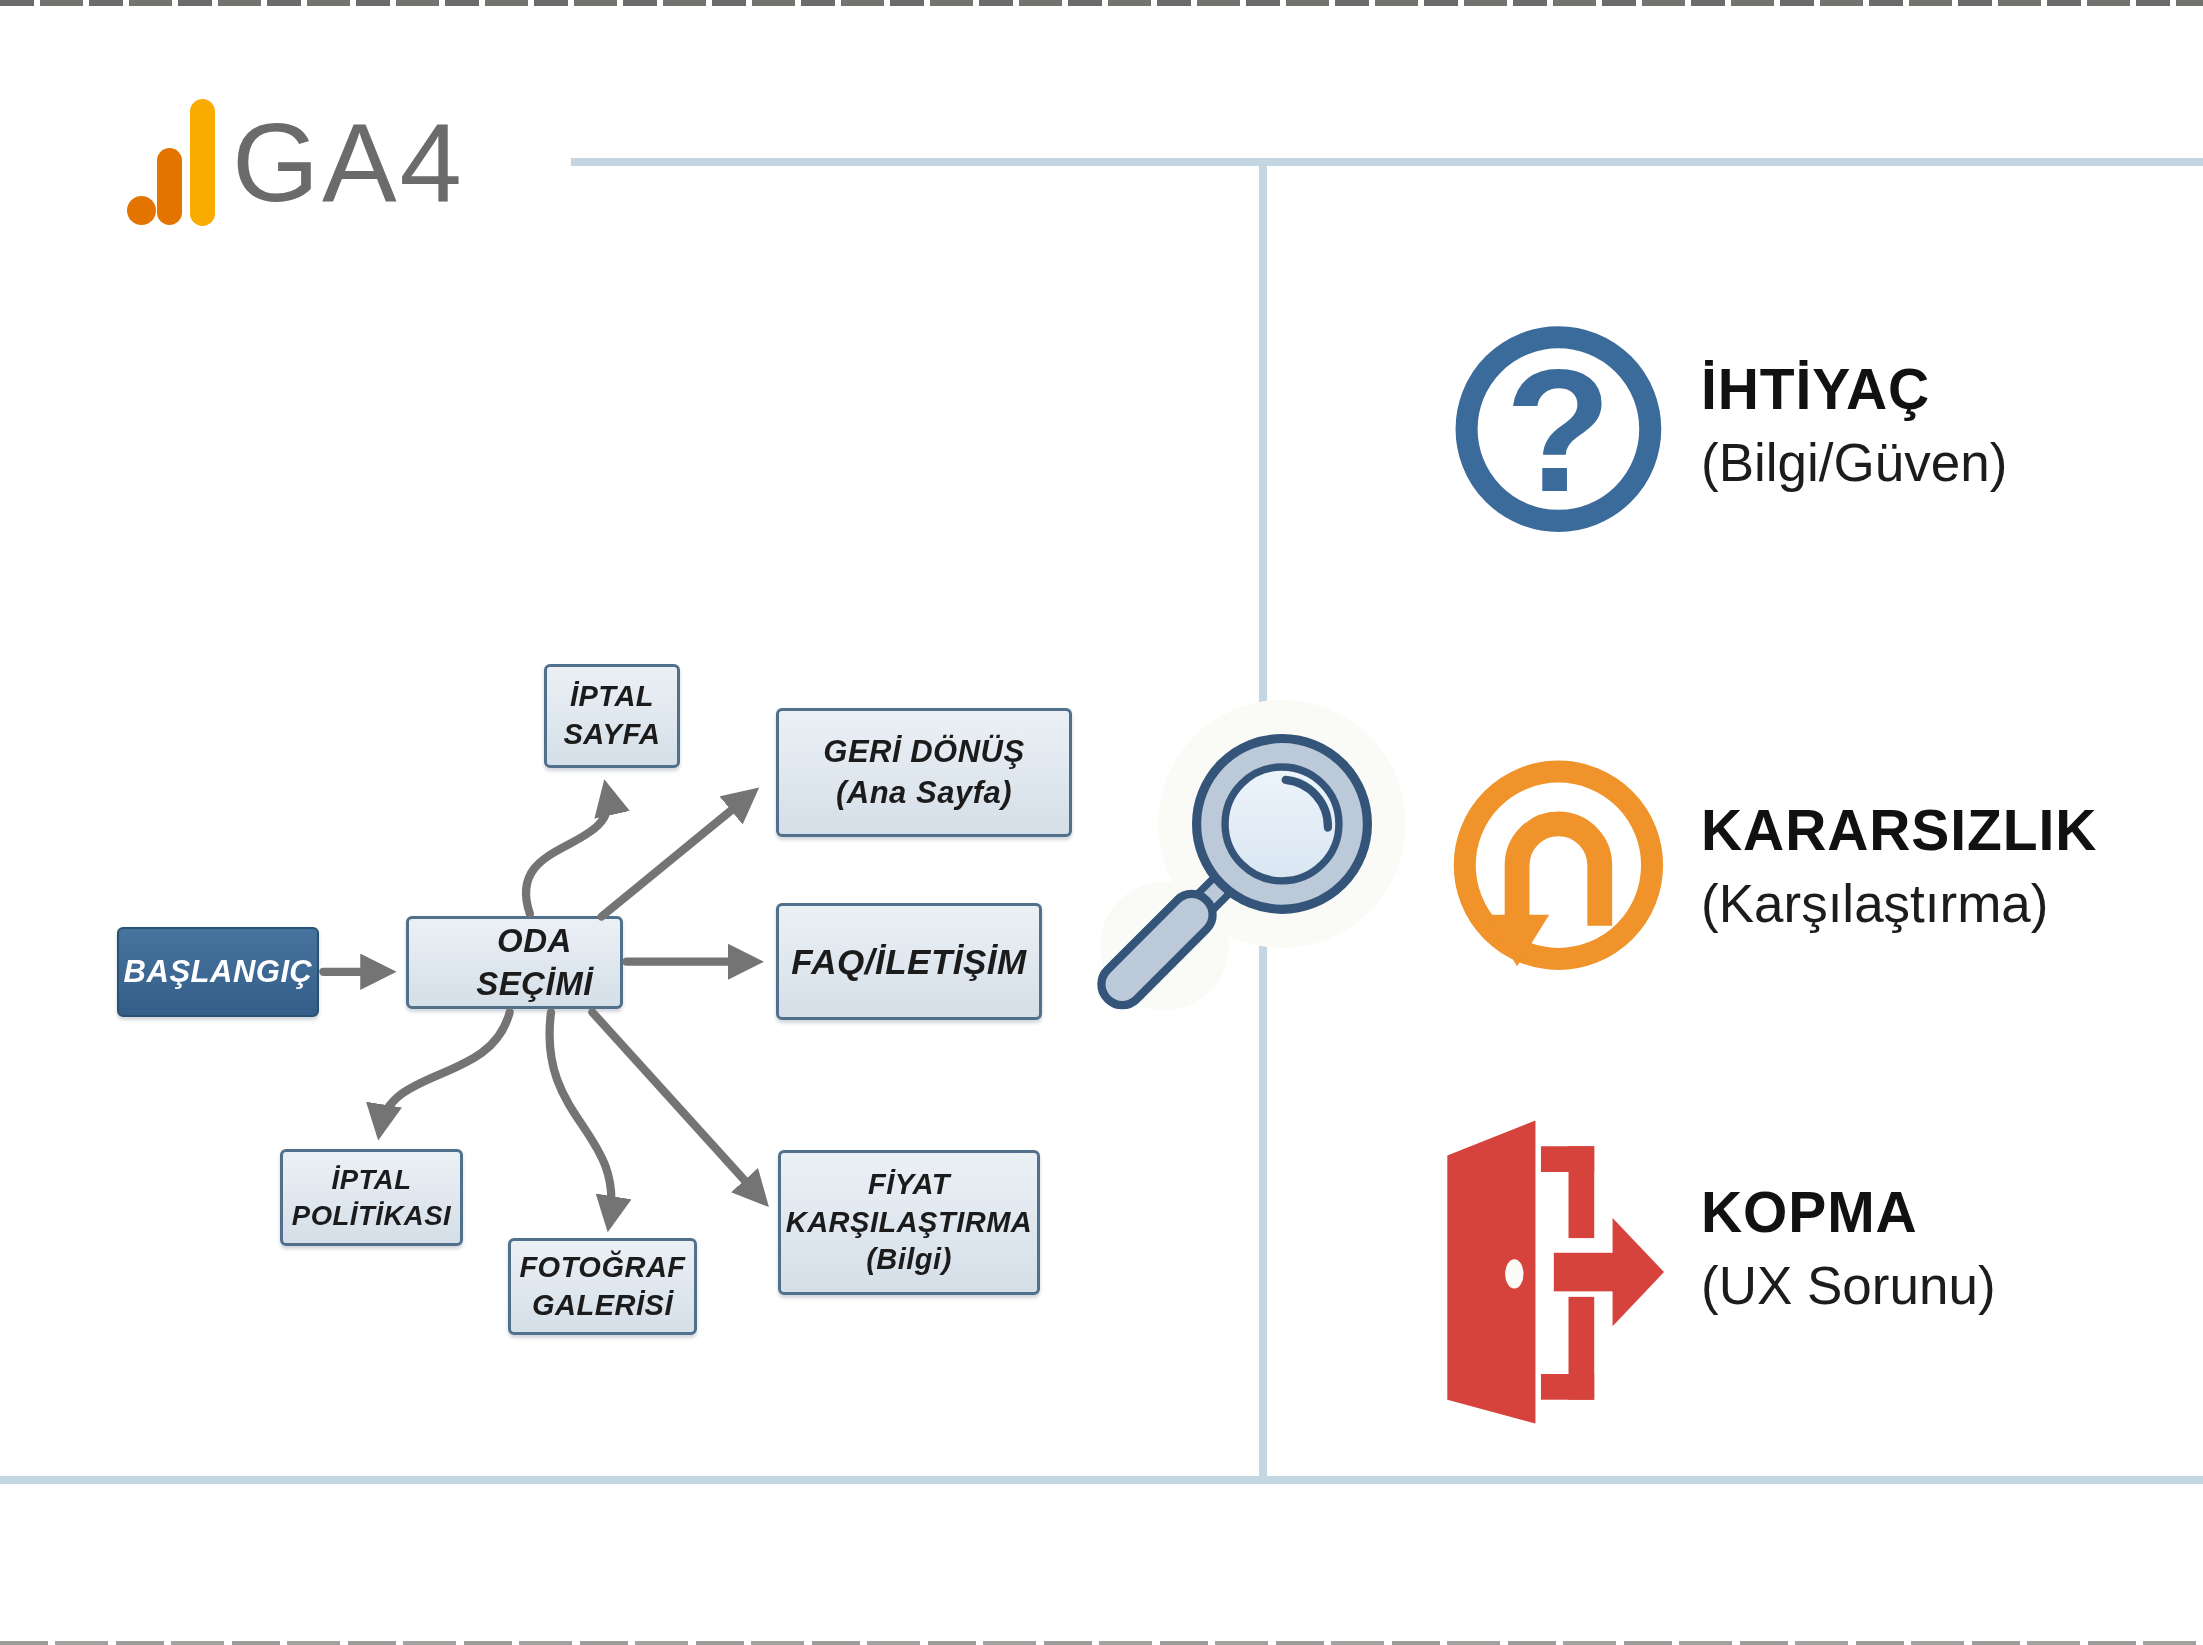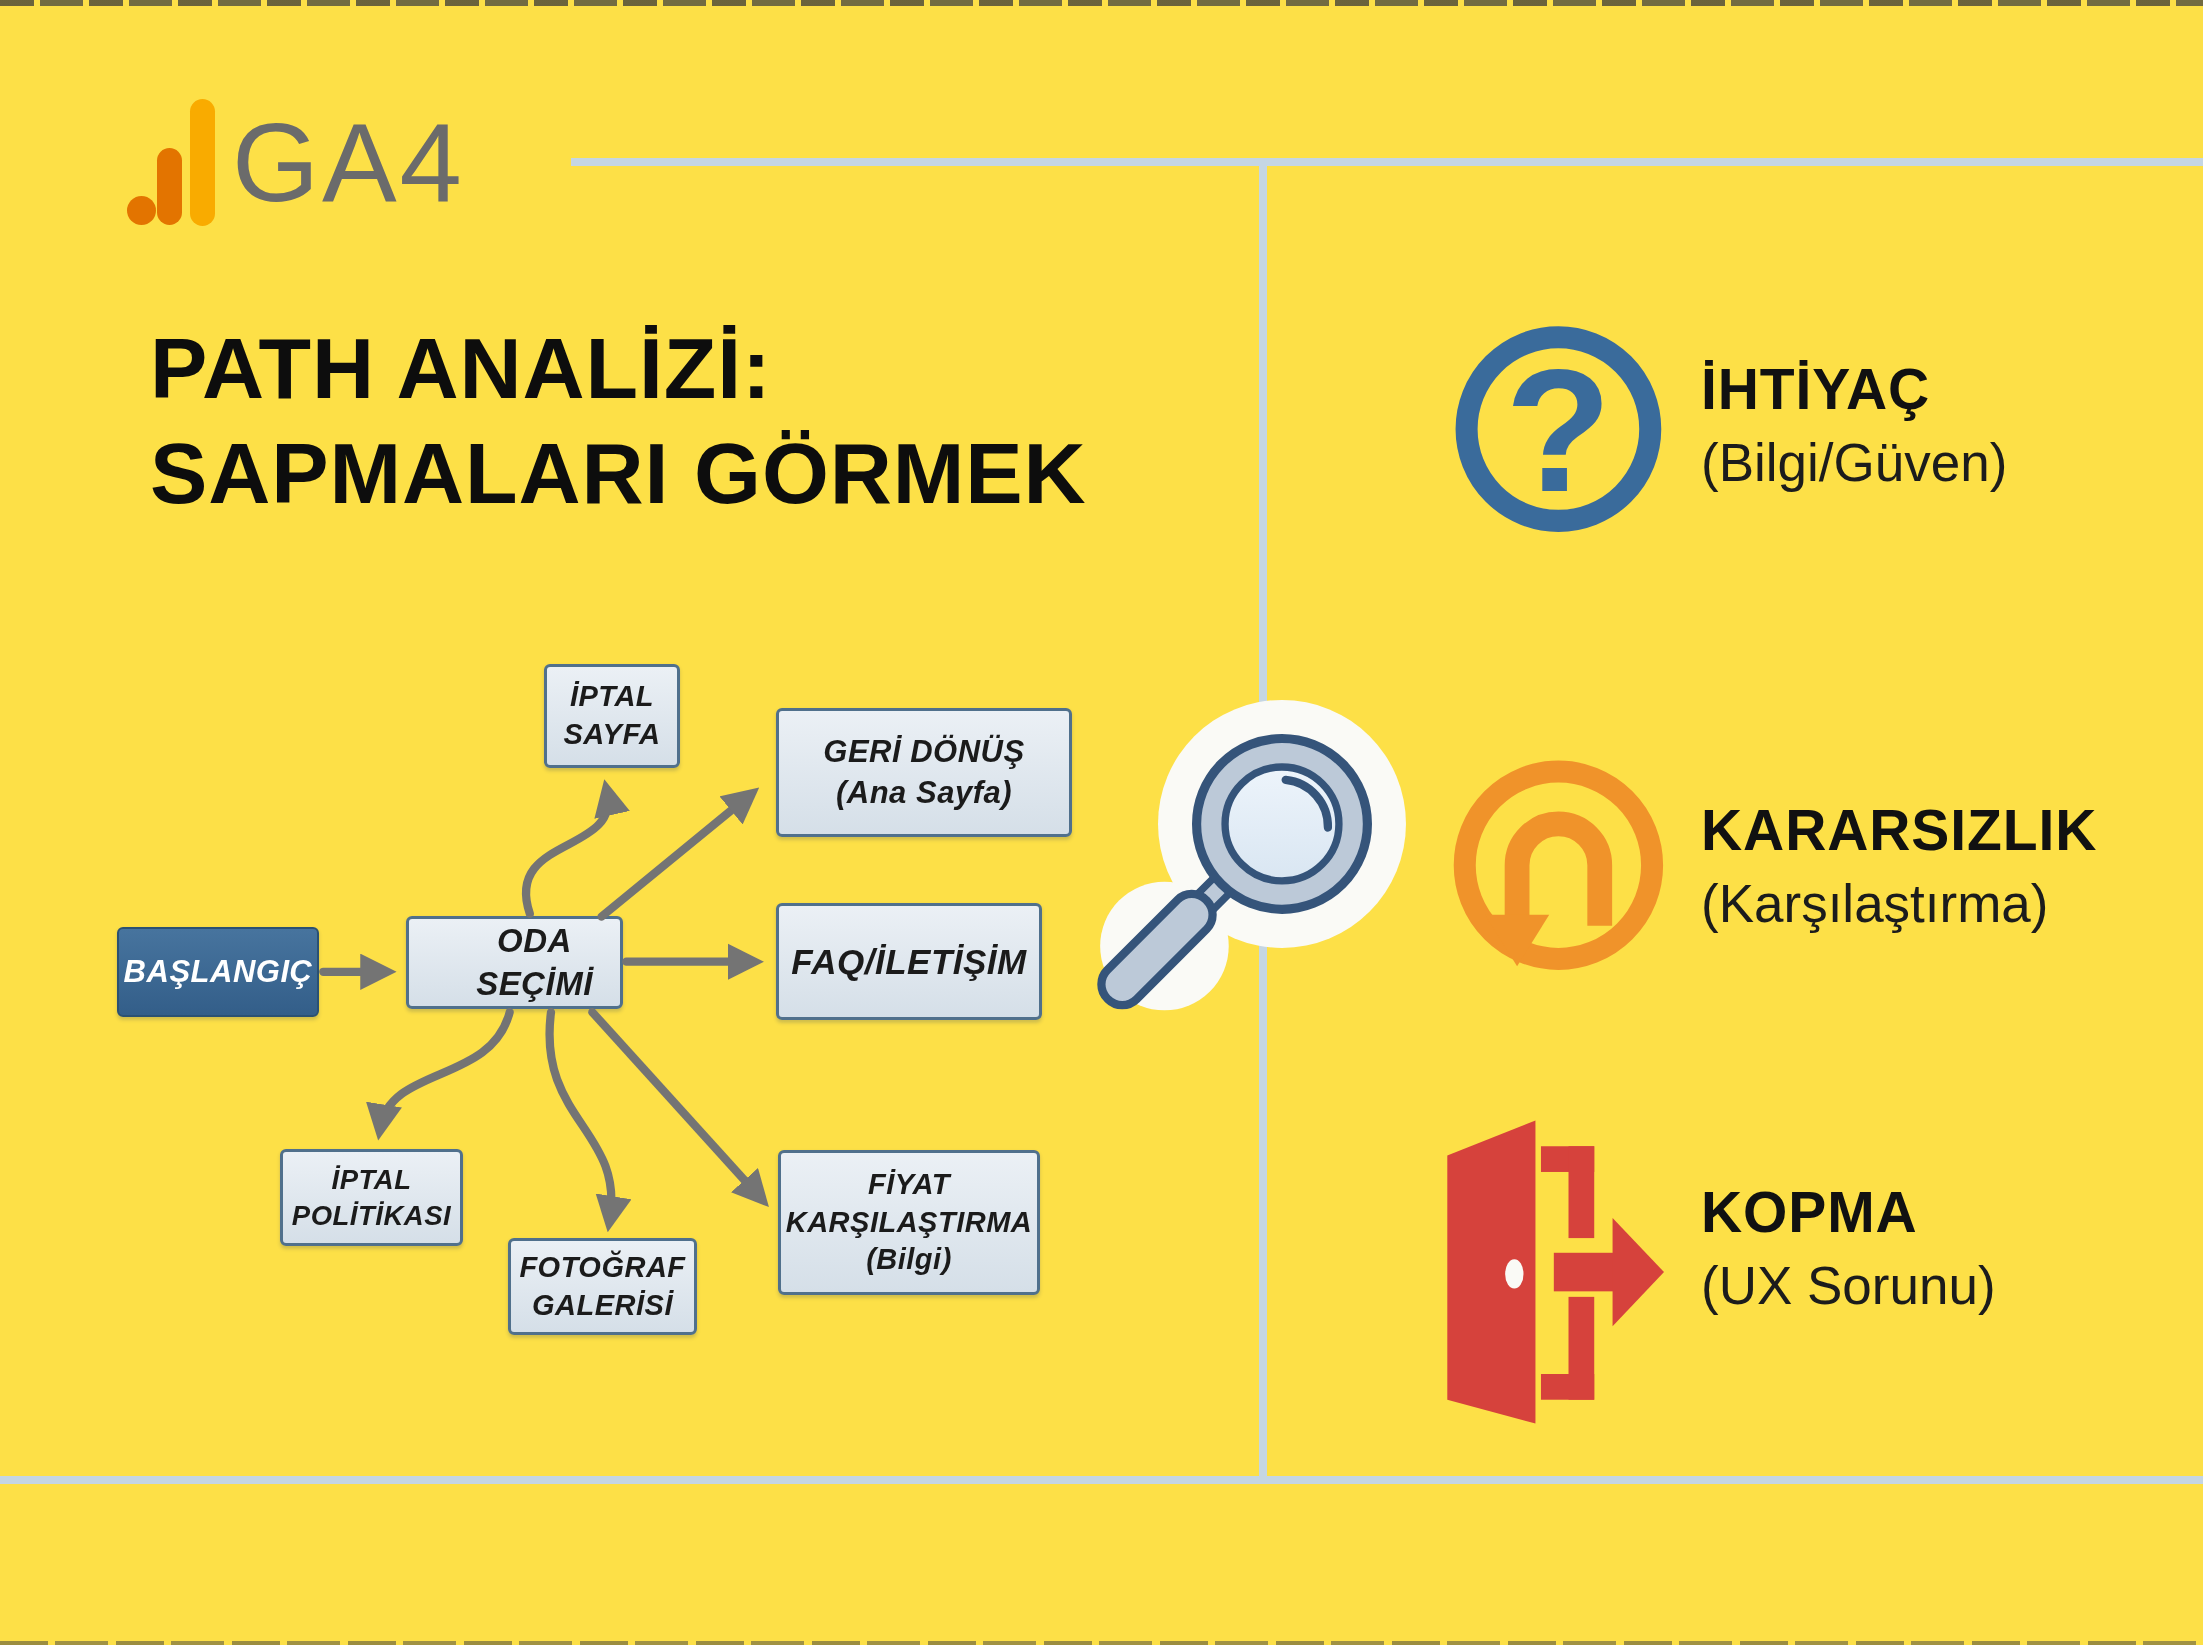--- a/index.html
+++ b/index.html
@@ -1,18 +1,18 @@
 <!DOCTYPE html>
 <html style="font-size:14.7px"><head>
 <meta charset="utf-8">
 <style>
   html,body{margin:0;padding:0;background:#e8e8e8;}
   .canvas{
     position:relative;width:2204px;height:1646px;overflow:hidden;
-    background:#fde047;
+    background:#ffffff;
     font-family:"Liberation Sans", sans-serif;
   }
   .edge{position:absolute;left:0;width:100%;}
   .edge-top{top:0;height:6.4px;opacity:.75;
     background:repeating-linear-gradient(90deg,#3a3a38 0 34px,transparent 34px 40px,#44443f 40px 83px,transparent 83px 89px);}
   .edge-bottom{bottom:0;height:5.5px;opacity:.5;
     background:repeating-linear-gradient(90deg,#3a3a38 0 48px,transparent 48px 55px,#44443f 55px 108px,transparent 108px 116px);}
 
   
   .ga-bar{position:absolute;border-radius:13px;}
@@ -67,22 +67,20 @@
     <div class="ga-bar tall"></div>
     <div class="ga-bar mid"></div>
     <div class="ga-dot"></div>
     <div class="ga-text">GA4</div>
   </div>
 
   <div class="line line-top"></div>
   <div class="line line-vert"></div>
   <div class="line line-bottom"></div>
 
-  <div class="title"><span>PATH ANALİZİ:</span>
-<span>SAPMALARI GÖRMEK</span></div>
 
   <div class="node node-start">BAŞLANGIÇ</div>
   <div class="node node-oda">ODA SEÇİMİ</div>
   <div class="node node-iptal-sayfa">İPTAL
 SAYFA</div>
   <div class="node node-geri">GERİ DÖNÜŞ
 (Ana Sayfa)</div>
   <div class="node node-faq">FAQ/İLETİŞİM</div>
   <div class="node node-iptal-pol">İPTAL
 POLİTİKASI</div>

